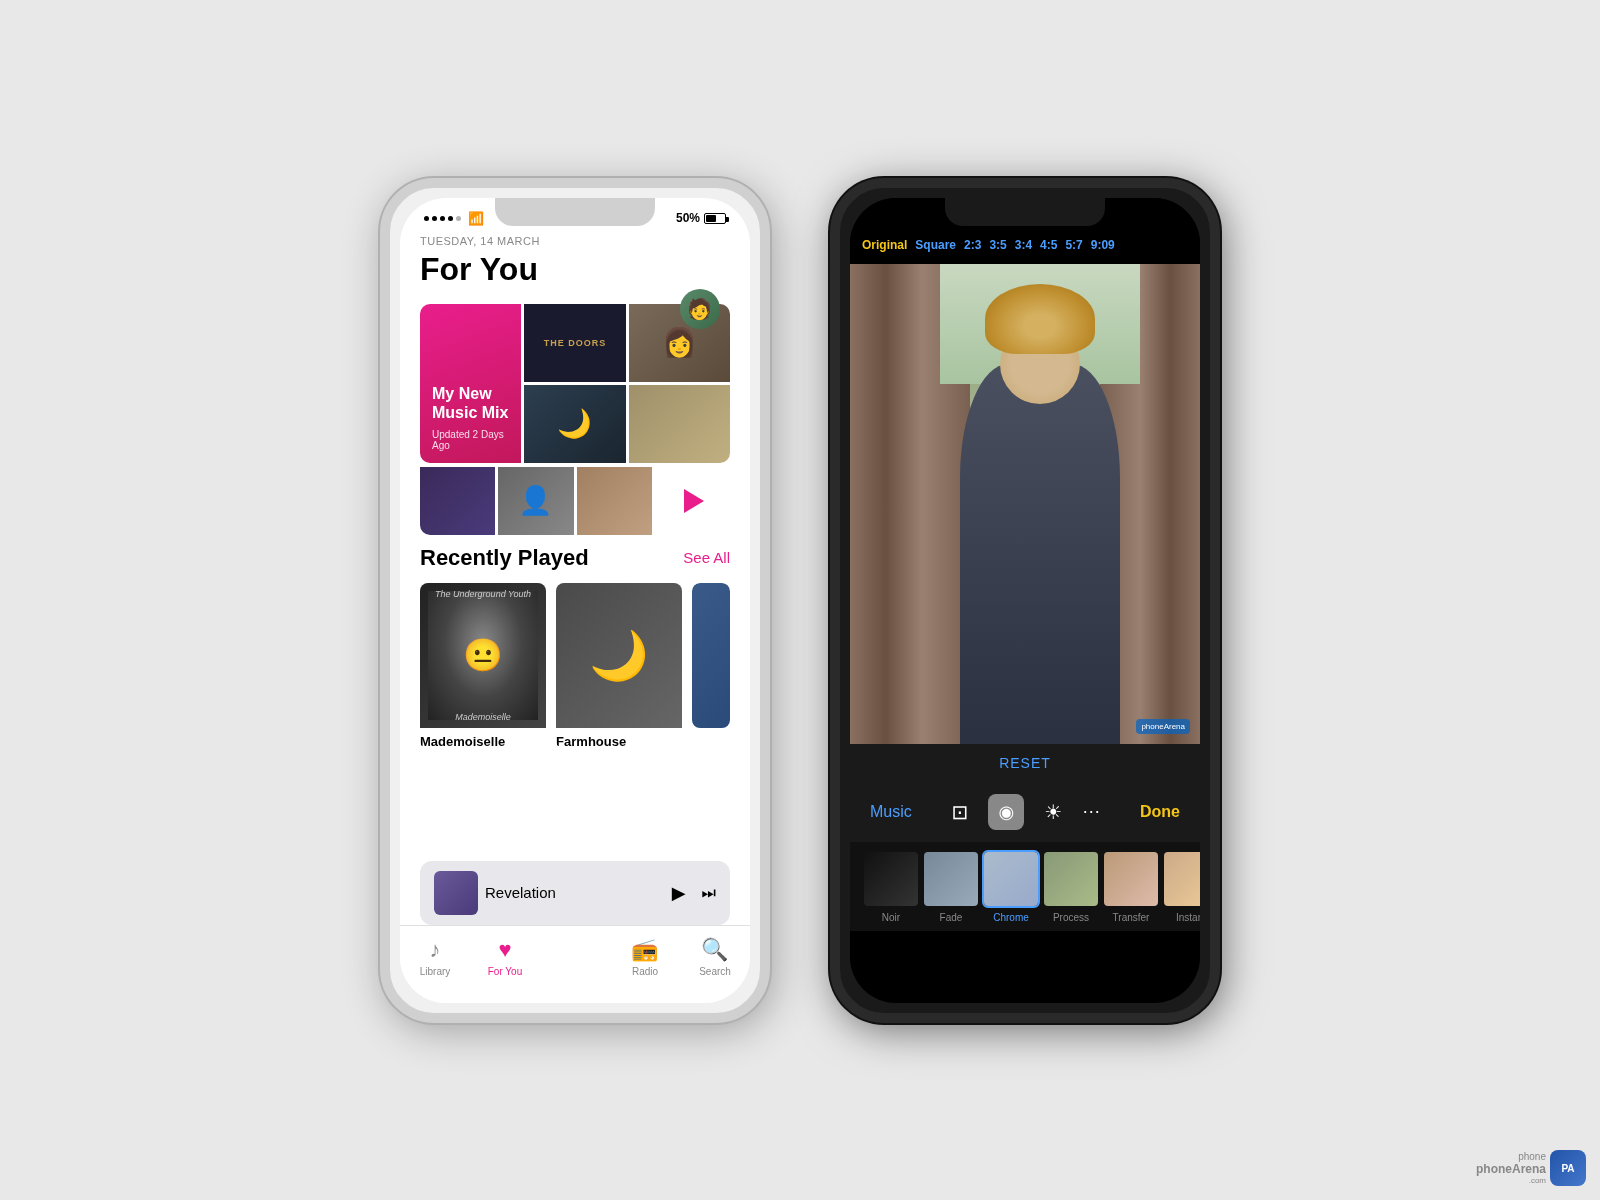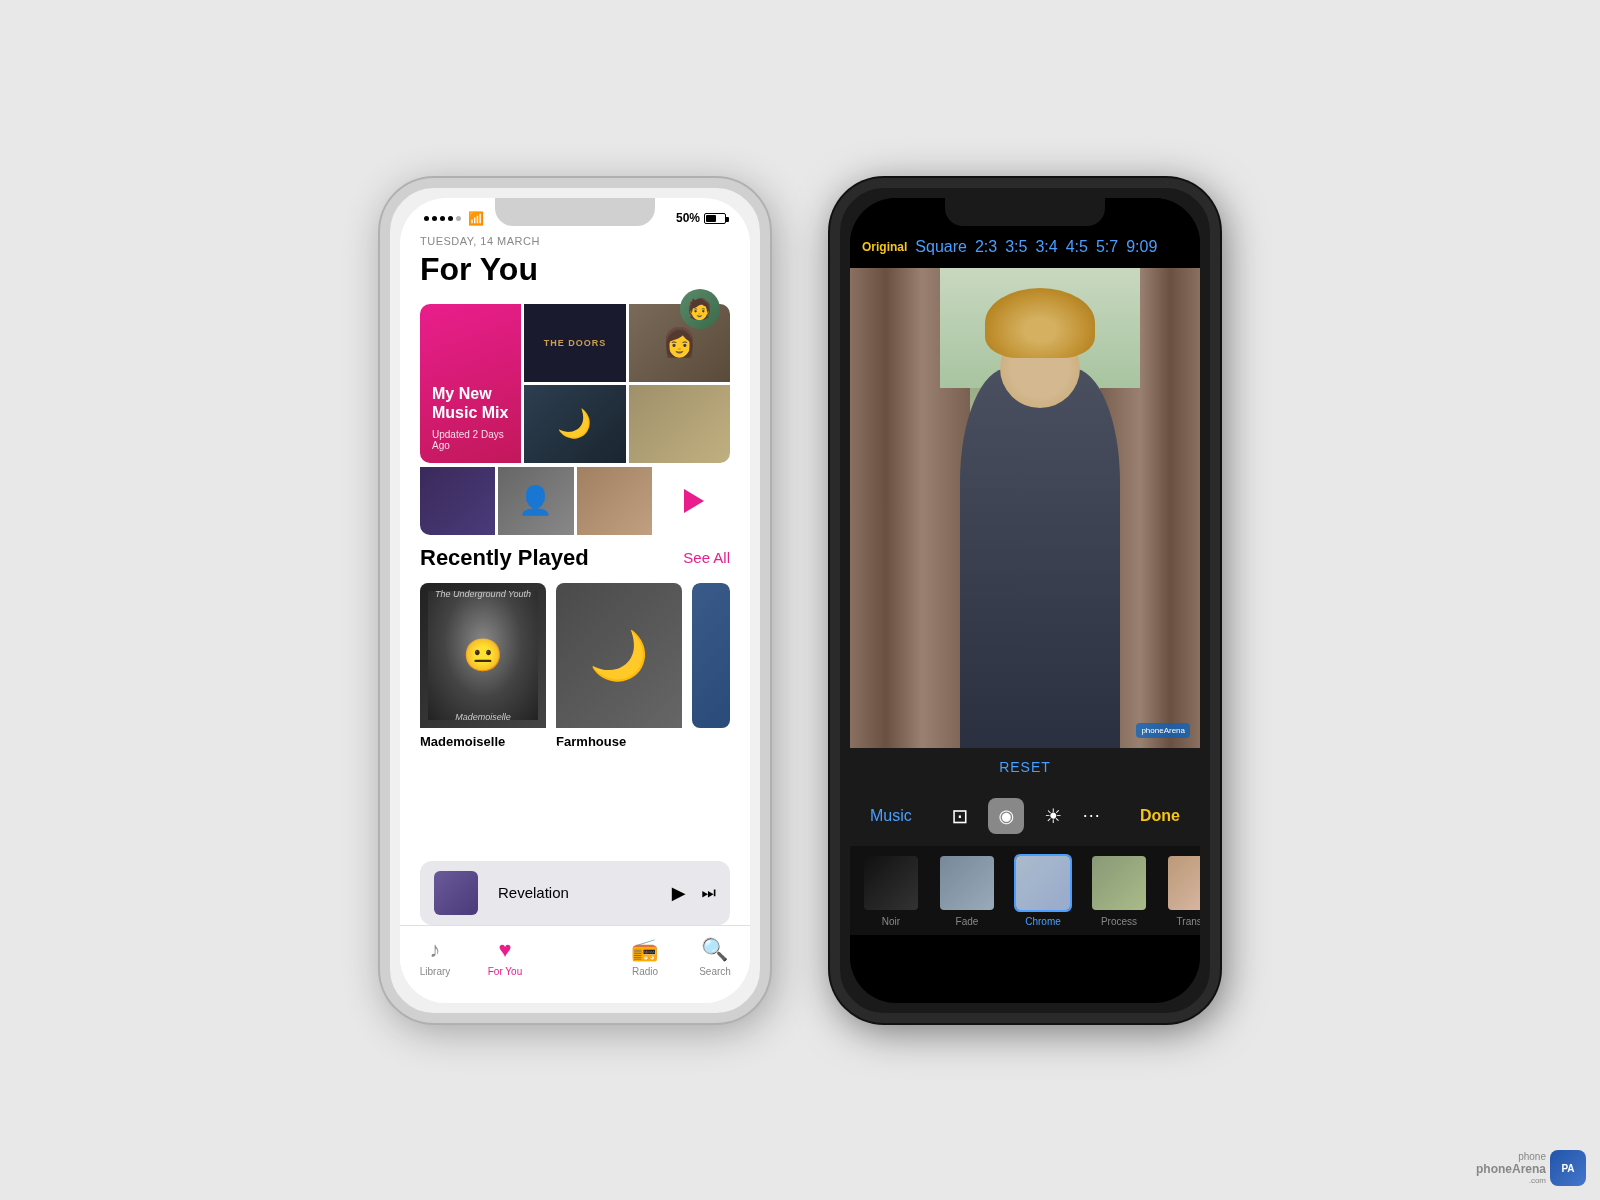--- a/index.html
+++ b/index.html
@@ -279,21 +279,21 @@
     .now-playing-bar {
       position: absolute;
       bottom: 78px;
       left: 20px;
       right: 20px;
       background: #e8e8ec;
       border-radius: 12px;
       padding: 10px 14px;
       display: flex;
       align-items: center;
-      gap: 20px;
+      gap: 7px;
     }
 
     .np-thumb {
       width: 44px;
       height: 44px;
       border-radius: 6px;
       background: linear-gradient(135deg, #6a5a9a, #4a3a7a);
       flex-shrink: 0;
     }
 
@@ -355,23 +355,23 @@
     
     .crop-toolbar {
       display: flex;
       align-items: center;
       justify-content: flex-start;
       padding: 10px 8px;
       background: #000;
     }
 
     .crop-option {
-      font-size: 16px;
+      font-size: 12px;
       color: #4a9eff;
-      font-weight: 400;
+      font-weight: 700;
       padding: 2px 4px;
     }
 
     .crop-option-active {
       font-size: 12px;
       color: #f5c518;
       font-weight: 700;
       padding: 2px 4px;
     }
 
@@ -466,21 +466,21 @@
       align-items: center;
       justify-content: center;
       font-size: 18px;
       color: #fff;
     }
 
     
     .filter-strip {
       display: flex;
       align-items: flex-start;
-      gap: 18px;
+      gap: 2px;
       padding: 8px 12px;
       background: #111;
       overflow: hidden;
     }
 
     .filter-item {
       display: flex;
       flex-direction: column;
       align-items: center;
       gap: 4px;

